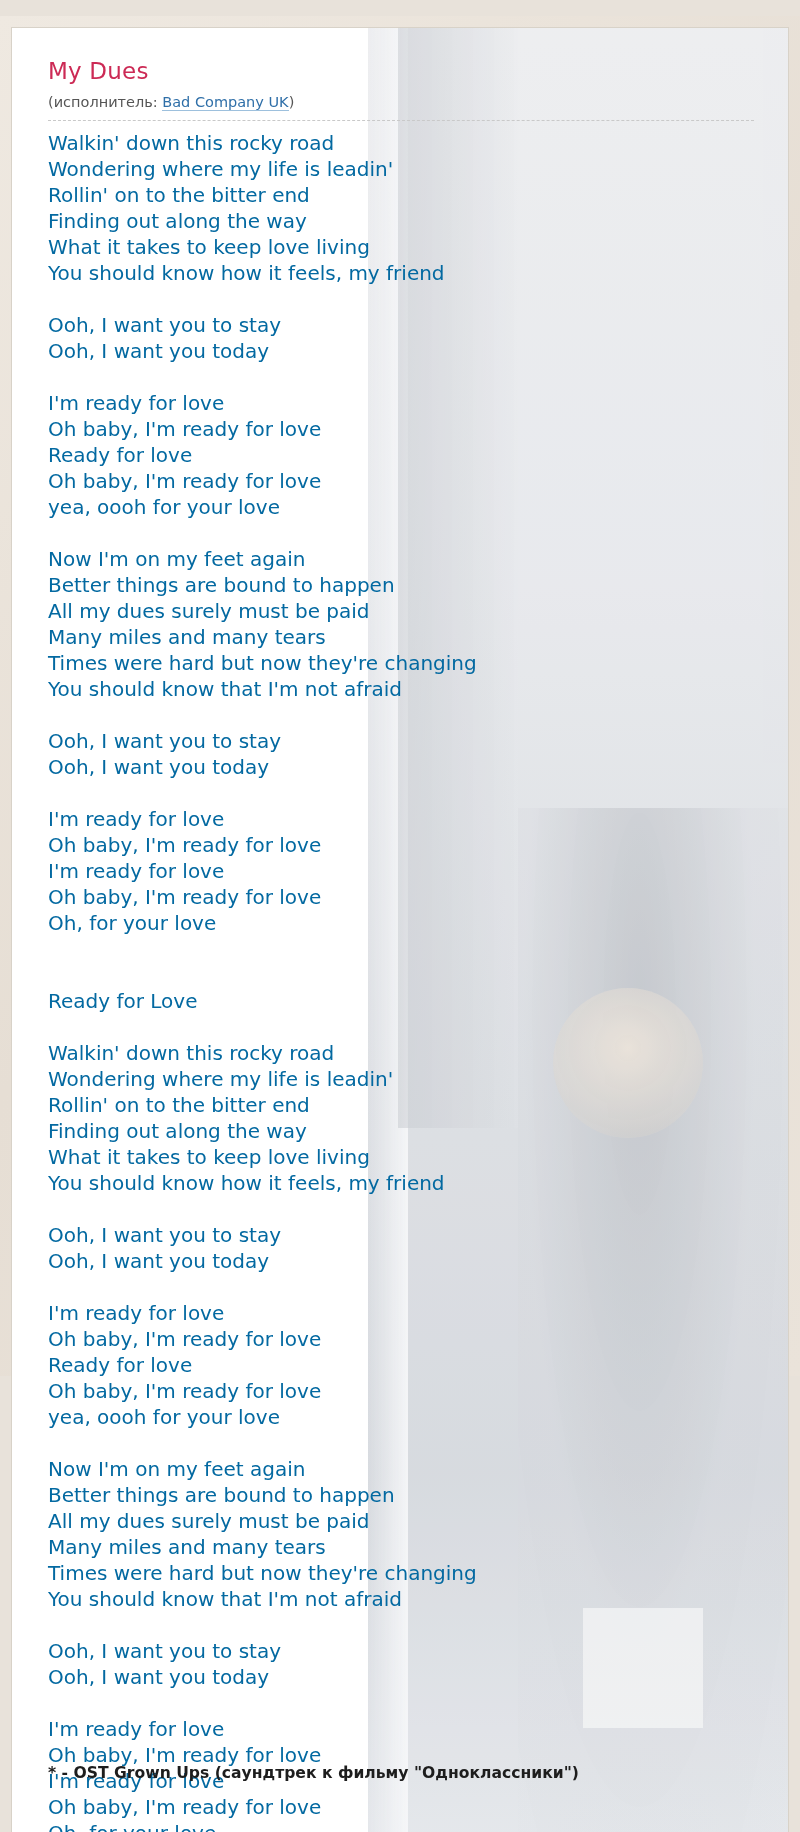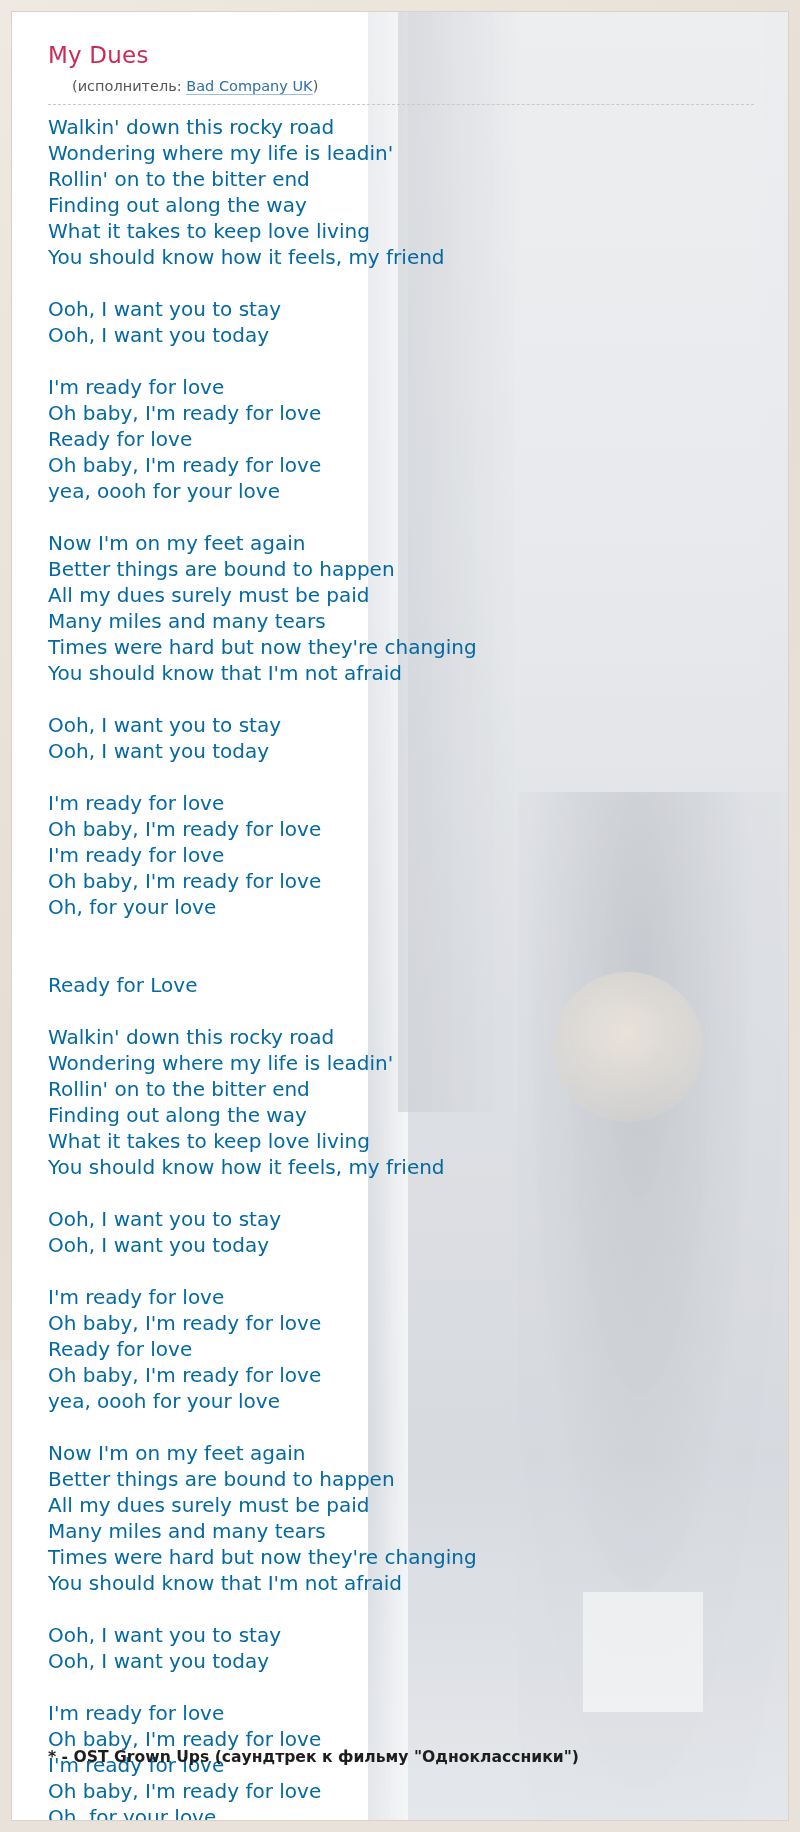--- a/index.html
+++ b/index.html
@@ -8,21 +8,21 @@
     background: #e8e2da;
   }
   body {
     width: 800px;
     height: 1832px;
     font-family: "DejaVu Sans", sans-serif;
     overflow: hidden;
   }
   .page-frame {
     position: absolute;
-    left: 0; top: 0;
+    left: 0; top: 16px;
     width: 800px;
     height: 1360px;
     background: linear-gradient(135deg, #efe9e1 0%, #e6ded4 50%, #eae3da 100%);
   }
   .paper {
     position: absolute;
     left: 12px;
     top: 12px;
     width: 776px;
     height: 1808px;
@@ -92,21 +92,20 @@
     color: #cc2a55;
     font-family: "DejaVu Sans", sans-serif;
     letter-spacing: 0.2px;
   }
   .artist-line {
     position: absolute;
     left: 36px;
     top: 66px;
     font-size: 14.5px;
     color: #555555;
-    margin-left: 24px;
   }
   .artist-line a {
     color: #2f6fa8;
     text-decoration: none;
     border-bottom: 1px solid #9dc0dd;
   }
   .divider {
     position: absolute;
     left: 36px;
     top: 92px;

